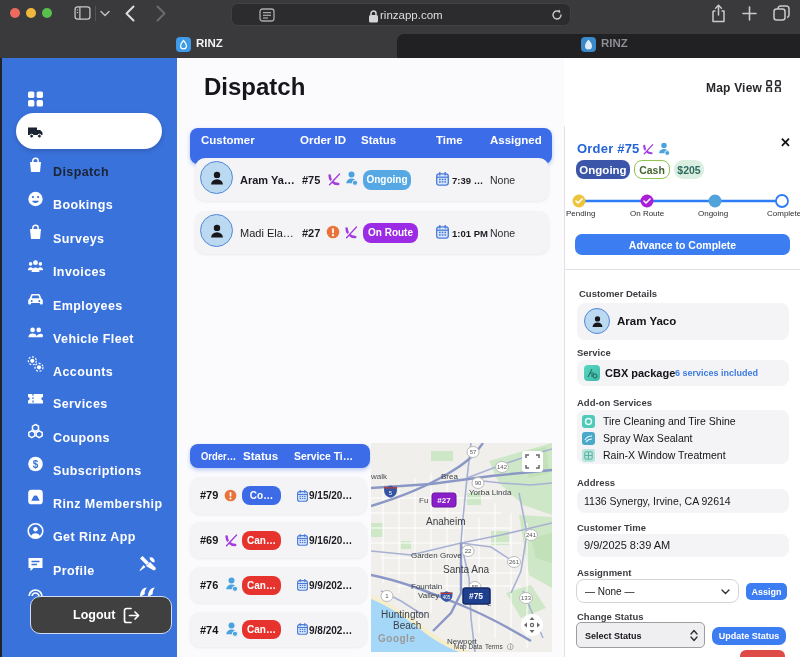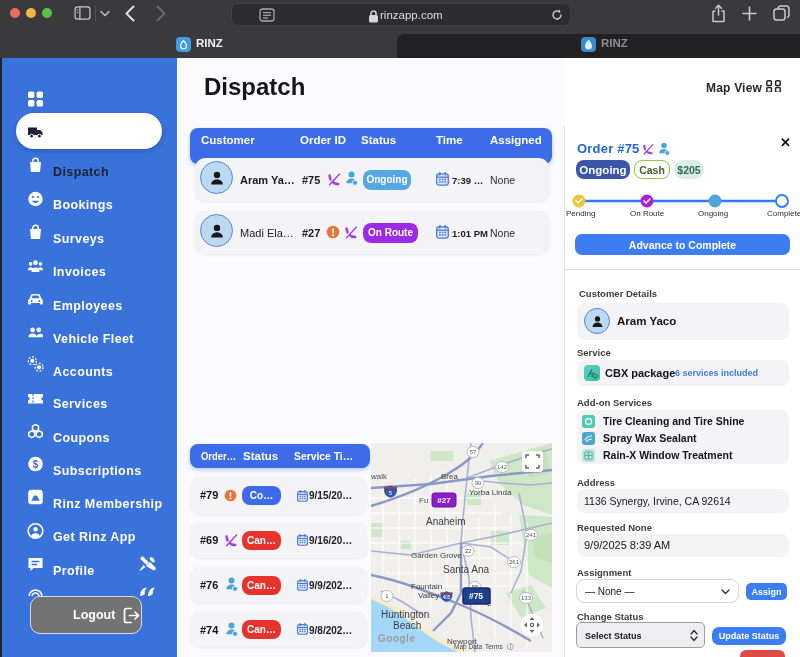--- a/index.html
+++ b/index.html
@@ -15,35 +15,35 @@
   #tab2 { left:397px; top:6px; width:403px; height:24px; background:#212123; border-radius:7px 0 0 0; }
   .favicon { width:15px; height:15px; border-radius:4px; background:#3e9be8; position:absolute; }
   
   #app { left:0; top:58px; width:800px; height:599px; background:#fbfbfd; }
   #sidebar { left:0; top:0; width:177px; height:599px; background:#3a72dc; }
   #leftedge { left:0; top:0; width:2px; height:599px; background:#232325; }
   .mi { position:absolute; left:0; width:177px; height:33px; color:#fff; }
   .mi .ic { position:absolute; left:27px; top:50%; transform:translateY(-50%); width:17px; height:17px; }
   .mi .lb { position:absolute; left:53px; top:50%; transform:translateY(-50%); font-size:12.5px; font-weight:bold; letter-spacing:.4px; white-space:nowrap;margin-top:40px; }
   #activepill { left:16px; top:55px; width:146px; height:36px; background:#fff; border-radius:18px; box-shadow:0 2px 5px rgba(0,0,0,.18); }
-  #logout { left:30px; top:538px; width:112px; height:38px; background:#737373; border:1.5px solid #cfdcf6; border-radius:10px; color:#fff; font-size:14px; font-weight:bold; }
+  #logout { left:30px; top:538px; width:142px; height:38px; background:#404040; border:1.5px solid #cfdcf6; border-radius:10px; color:#fff; font-size:14px; font-weight:bold; }
   h1 { font-size:24px; color:#16161a; letter-spacing:0; }
   .thead { background:#3c6ce7; border-radius:8px; color:#fff; font-weight:bold; font-size:11.5px; box-shadow:0 2px 4px rgba(60,108,231,.35); }
   .rowcard { background:#f4f4f6; border-radius:10px; box-shadow:0 1px 3px rgba(0,0,0,.07); }
   .chip { position:absolute; border-radius:8px; color:#fff; font-size:10px; font-weight:bold; display:flex; align-items:center; justify-content:center; }
   .avatar { position:absolute; border-radius:50%; background:#bcd9f2; border:1.5px solid #4f87d9; display:flex; align-items:center; justify-content:center; }
   
   #panel { left:564px; top:0; width:236px; height:599px; background:#fff; }
   .plabel { position:absolute; font-size:9.5px; font-weight:bold; color:#3c3c41; line-height:10px; }
   .pcard { position:absolute; left:13px; width:212px; background:#f4f4f6; border-radius:8px; }
   .btn { position:absolute; background:#3c7df2; color:#fff; border-radius:7px; font-weight:bold; display:flex; align-items:center; justify-content:center; }
   .t2id { left:10px; top:12px; font-size:11px; font-weight:bold; color:#131318; }
   .t2date { left:119px; top:13px; font-size:10px; font-weight:bold; color:#1b1b20; }
   .slabel { font-size:8px; color:#2c2c31; }
-  .aotext { left:26px; font-size:10.5px; font-weight:bold; color:#131318; }
+  .aotext { left:26px; font-size:10.5px; font-weight:normal; color:#131318; }
 </style>
 </head>
 <body>
 <svg width="0" height="0" style="position:absolute">
   <defs>
     <g id="phoneoff">
       <path d="M2.6 3.4 C2.6 8.3 6.3 12 11.2 12" fill="none" stroke="#a43ce0" stroke-width="2.5" stroke-linecap="round"></path>
       <line x1="11.8" y1="1.4" x2="1.8" y2="12.2" stroke="#ffffff" stroke-width="2.1" opacity=".92"></line>
       <line x1="12.5" y1="2" x2="2.5" y2="12.8" stroke="#a43ce0" stroke-width="1.4" stroke-linecap="round"></line>
     </g>
@@ -612,21 +612,21 @@
             <rect x="0.8" y="0.8" width="7.4" height="7.4" rx="1"></rect>
             <path d="M4.5 1 V8 M1 4.5 H8"></path>
           </g>
         </svg>
       <span class="abs aotext" style="top:39px">Rain-X Window Treatment</span>
     </div>
     <div class="plabel" style="left:13px;top:420px">Address</div>
     <div class="pcard" style="top:431px;height:24px">
       <span class="abs" style="left:7px;top:6px;font-size:10.5px;color:#17171c">1136 Synergy, Irvine, CA 92614</span>
     </div>
-    <div class="plabel" style="left:13px;top:465px">Requested None</div>
+    <div class="plabel" style="left:13px;top:465px">Customer Time</div>
     <div class="pcard" style="top:476px;height:23px">
       <span class="abs" style="left:7px;top:5px;font-size:11px;color:#17171c">9/9/2025 8:39 AM</span>
     </div>
     <div class="plabel" style="left:13px;top:510px">Assignment</div>
     <div class="abs" style="left:12px;top:521px;width:163px;height:24px;background:#fff;border:1px solid #d4d4d8;border-radius:8px">
       <span class="abs" style="left:8px;top:6px;font-size:10px;color:#17171c">— None —</span>
       <svg class="abs" style="left:144px;top:9px" width="9" height="6" viewBox="0 0 9 6">
           <path d="M1 1 L4.5 4.5 L8 1" stroke="#333" stroke-width="1.4" fill="none" stroke-linecap="round"></path>
         </svg>
     </div>

